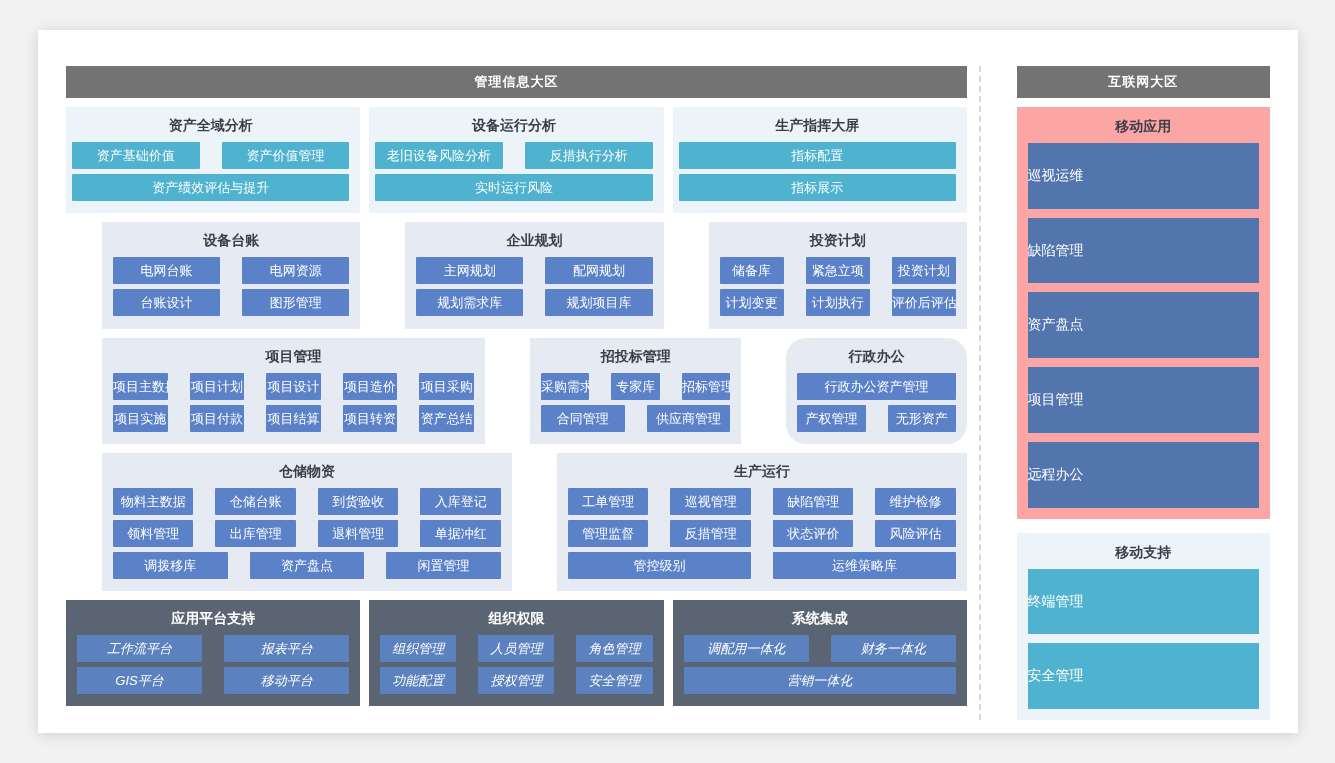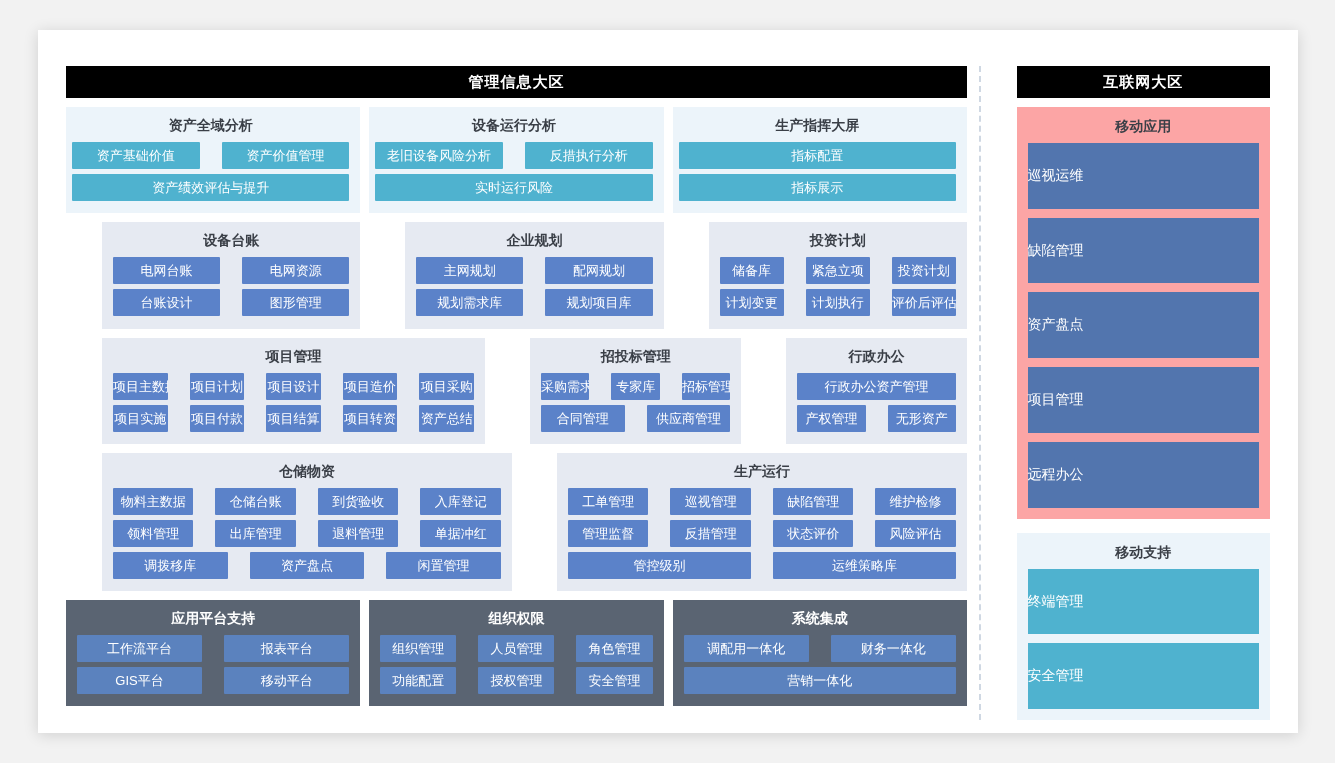--- a/index.html
+++ b/index.html
@@ -34,23 +34,23 @@
   .region-main { width: 910px; display:flex; flex-direction:column; }
   .divider {
     width: 26px;
     border-left: 2px dashed #cfd8e3;
     margin: 0 12px 0 12px;
     align-self: stretch;
   }
   .region-net { width: 256px; display:flex; flex-direction:column; }
 
   .region-title {
-    background: #000000;
+    background: #737373;
     color: #ffffff;
-    font-size: 15px;
+    font-size: 13px;
     font-weight: bold;
     text-align: center;
     line-height: 32px;
     height: 32px;
     letter-spacing: 1px;
     margin-bottom: 9px;
   }
 
   
   .panel {
@@ -80,21 +80,21 @@
     font-size: 13px;
     color: #ffffff;
     line-height: 27px;
     height: 27px;
     white-space: nowrap;
     overflow: hidden;
     border-radius: 1px;
   }
   .chip.t { background:#4FB2CF; }
   .chip.b { background:#5B82C9; }
-  .chip.d { background:#5B82BE; }
+  .chip.d { background:#5B82BE;font-style:italic; }
 
   
   .band { display:flex; flex-direction:row; gap:9px; margin-bottom:9px; }
   .band:last-child { margin-bottom:0; }
 
   
   .netpanel { padding: 8px 11px 11px 11px; }
   .netpanel.blue { background:#fca5a5; }
   .netpanel.teal { background:#ECF4FA; }
   .netchip {
@@ -210,21 +210,21 @@
                 <div class="row">
                   <div class="chip b">采购需求</div>
                   <div class="chip b">专家库</div>
                   <div class="chip b">招标管理</div>
                 </div>
                 <div class="row">
                   <div class="chip b">合同管理</div>
                   <div class="chip b">供应商管理</div>
                 </div>
               </div>
-              <div class="panel blue" style="flex-grow: 1.54; flex-basis: 0px; padding-bottom: 12.3px;">
+              <div class="panel blue" style="flex-grow: 1.54; flex-basis: 0px; padding-bottom: 12.3px; border-radius: 20px;">
                 <div class="panel-title">行政办公</div>
                 <div class="row">
                   <div class="chip b">行政办公资产管理</div>
                 </div>
                 <div class="row">
                   <div class="chip b">产权管理</div>
                   <div class="chip b">无形资产</div>
                 </div>
               </div>
             </div>

